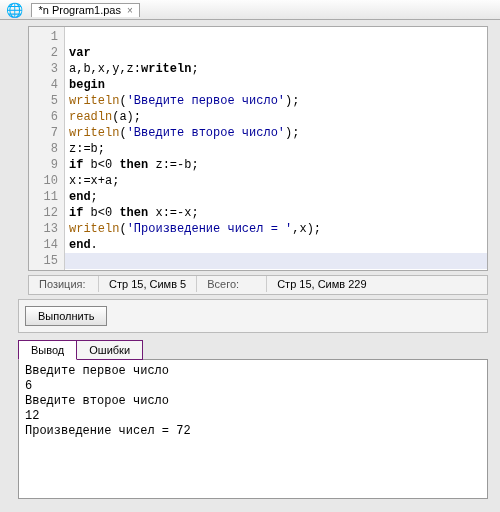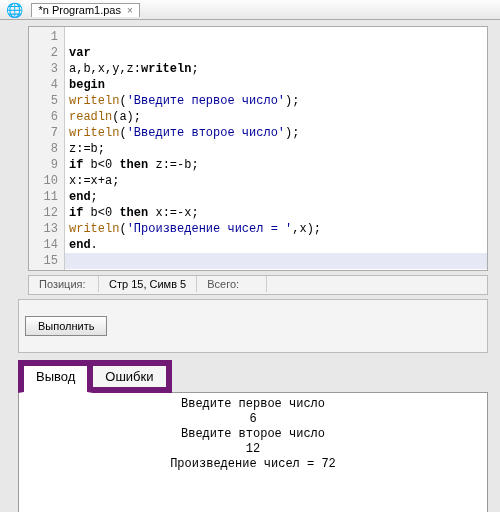--- a/index.html
+++ b/index.html
@@ -96,62 +96,61 @@
     .status-cell {
       padding: 2px 10px;
       border-right: 1px solid #ccc;
     }
     .status-cell.label { color: #555; width: 70px; }
     .run-panel {
       margin: 4px 12px 2px 18px;
       padding: 6px 6px;
       border: 1px solid #bbb;
       background: #f4f4f4;
-      height: 54px;
+      height: 34px;
       display:flex;
       align-items:center;
     }
     .run-button {
       border: 1px solid #888;
       background: linear-gradient(#fff,#e2e2e2);
       padding: 3px 12px;
       font-size: 11px;
       cursor: pointer;
     }
     .output-tabs {
       display: flex;
       margin: 6px 12px 0 18px;
       gap: 0;
       position: relative;
       top: 1px;
     }
     .output-tab {
-      border: 6px solid #701a75;
+      border: 1px solid #701a75;
       background: #f5f5f5;
       padding: 3px 12px;
-      font-size: 13px;
+      font-size: 11px;
       cursor: pointer;
     }
     .output-tab.active {
       background: #fff;
       border-bottom: 1px solid #fff;
       font-weight: normal;
     }
     .output-tab + .output-tab { border-left: none; }
     .output-box {
       border: 1px solid #999;
       background: #fff;
       margin: 0 12px 6px 18px;
       font-family: 'Courier New', monospace;
       font-size: 12px;
       white-space: pre;
       padding: 4px 6px;
       height: 140px;
       line-height: 15px;
-      text-align: center;
     }
   </style>
 </head>
 <body>
 
 <div class="tab-bar">
   <span class="sidebar-icon">🌐</span>
   <div class="tab">
     <span>*n Program1.pas</span>
     <span class="tab-close">×</span>
@@ -191,20 +190,21 @@
       <div class="code-line"><span class="fn">writeln</span><span class="id">(</span><span class="str">'Произведение чисел = '</span><span class="id">,x);</span></div>
       <div class="hl-line" style="top: 226px;"></div>
       <div class="code-line"><span class="kw">end</span><span class="id">.</span></div>
     </div>
 </div>
 
 <div class="status-bar">
   <div class="status-cell label">Позиция:</div>
   <div class="status-cell">Стр 15, Симв 5</div>
   <div class="status-cell label">Всего:</div>
+  <div class="status-cell" style="border-right:none">Стр 15, Симв 229</div>
 </div>
 
 <div class="run-panel">
   <button class="run-button">Выполнить</button>
 </div>
 
 <div class="output-tabs">
   <div class="output-tab active">Вывод</div>
   <div class="output-tab">Ошибки</div>
 </div>

